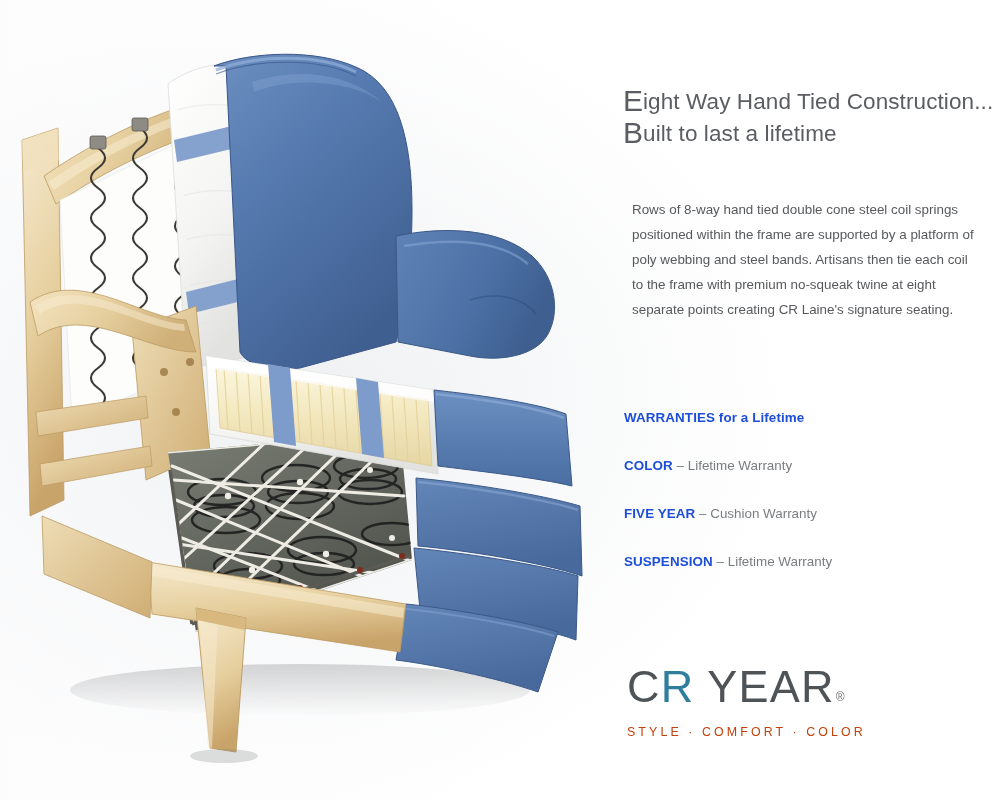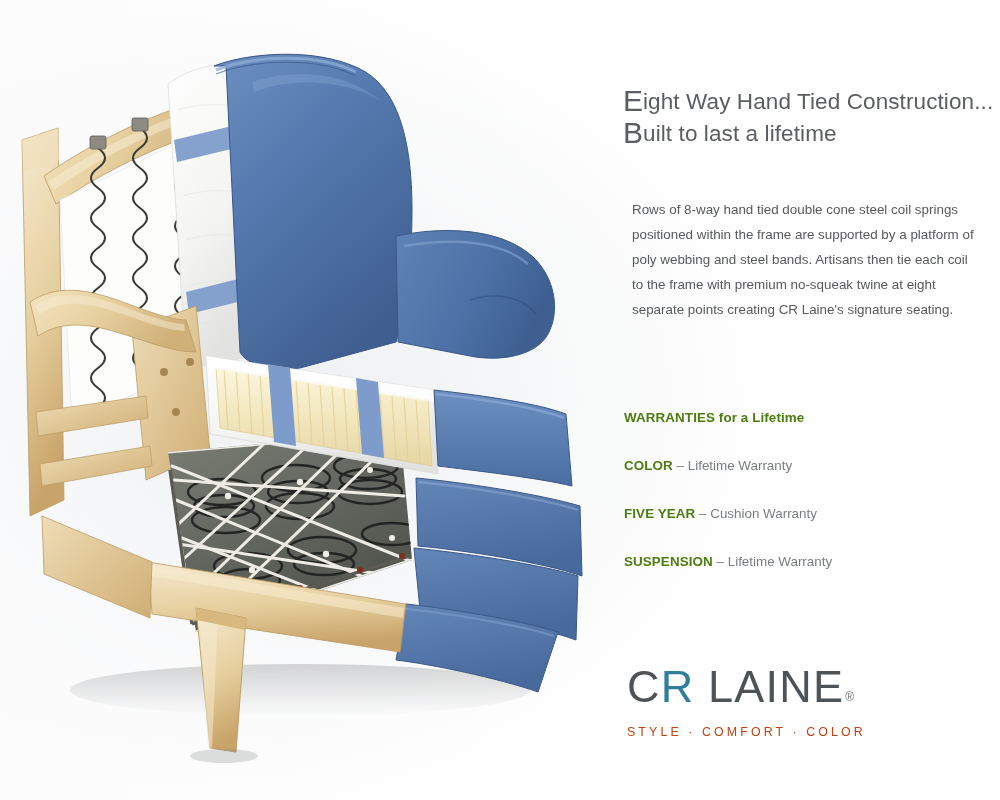--- a/index.html
+++ b/index.html
@@ -30,21 +30,21 @@
   .hl-line{display:block;font-size:22.5px;white-space:nowrap;}
   .hl-cap{font-size:30px;line-height:0;position:relative;top:2px;letter-spacing:0;}
 
   .body-copy{position:absolute;left:3px;top:197px;width:350px;
     font-size:13.4px;line-height:25px;color:#57595c;font-weight:400;margin-left:8px;}
   .body-copy p{margin:0;}
 
   .warranties{position:absolute;left:3px;top:410px;width:360px;}
   .w-row{font-size:13.4px;line-height:16px;margin-bottom:32px;color:#6f7275;white-space:nowrap;}
   .w-row:last-child{margin-bottom:0;}
-  .w-label{font-weight:700;color:#4d7c0f;letter-spacing:.1px;}
+  .w-label{font-weight:700;color:#1d4ed8;letter-spacing:.1px;}
   .w-desc{font-weight:400;color:#7a7d80;}
 
   
   .logo{position:absolute;left:6px;top:662px;width:240px;}
   .logo-word{font-size:45px;line-height:50px;letter-spacing:1.2px;
     font-weight:400;color:#4e5358;white-space:nowrap;font-family:"Liberation Sans", sans-serif;}
   .logo-c{color:#4e5358;}
   .logo-r{color:#2f7e9b;}
   .logo-rest{color:#4e5358;}
   .logo-reg{font-size:12px;vertical-align:baseline;position:relative;top:-1px;left:1px;color:#6d7276;}
@@ -338,18 +338,18 @@
       </div>
       <div class="w-row">
         <span class="w-label">FIVE YEAR</span><span class="w-desc"> – </span><span class="w-desc">Cushion Warranty</span>
       </div>
       <div class="w-row">
         <span class="w-label">SUSPENSION</span><span class="w-desc"> – </span><span class="w-desc">Lifetime Warranty</span>
       </div>
     </div>
 
     <div class="logo">
-      <div class="logo-word"><span class="logo-c">C</span><span class="logo-r">R</span><span class="logo-rest"> LAINE</span><span class="logo-reg">®</span></div>
+      <div class="logo-word"><span class="logo-c">C</span><span class="logo-r">R</span><span class="logo-rest"> YEAR</span><span class="logo-reg">®</span></div>
       <div class="logo-tag">STYLE · COMFORT · COLOR</div>
     </div>
 
   </div>
 </div>
 
 </body></html>

